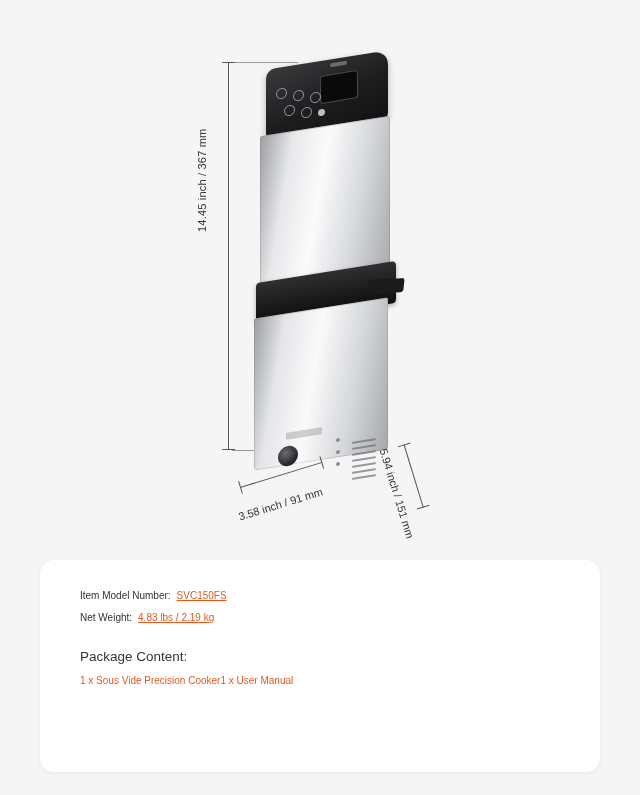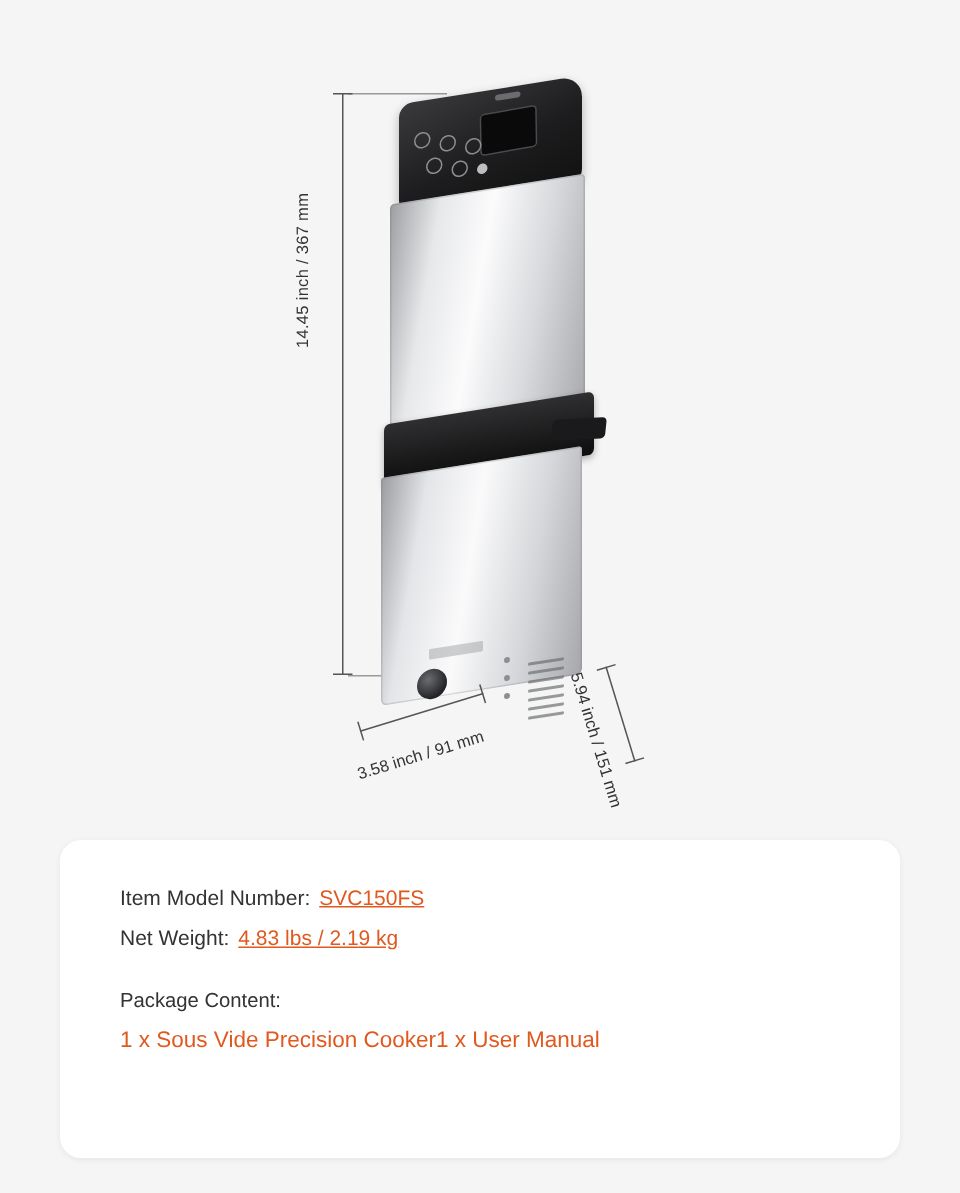--- a/index.html
+++ b/index.html
@@ -255,40 +255,40 @@
     width: 560px; height: 212px;
     background: #fff;
     border-radius: 14px;
     box-shadow: 0 1px 4px rgba(0,0,0,.06);
     padding: 30px 40px 0 40px;
   }
   .spec-row {
     display: flex;
     align-items: flex-end;
     margin-bottom: 11px;
-    font-size: 14px;
+    font-size: 10px;
     color: #333;
   }
   .spec-row .lbl { color: #333; }
   .spec-row .val { color: #e0591f; margin-left: 6px; text-decoration: underline; }
   .spec-row .right {
     margin-left: auto;
     display: flex;
     align-items: baseline;
     padding-right: 30px;
   }
   .pkg-title {
     margin-top: 26px;
     font-size: 13.5px;
     color: #333;
   }
   .pkg-items {
     display: flex;
     margin-top: 11px;
-    font-size: 15px;
+    font-size: 10px;
     color: #e0591f;
   }
   .pkg-items .i2 { }
 </style>
 </head>
 <body>
 
 <div class="page">
 
   <div class="hero">

